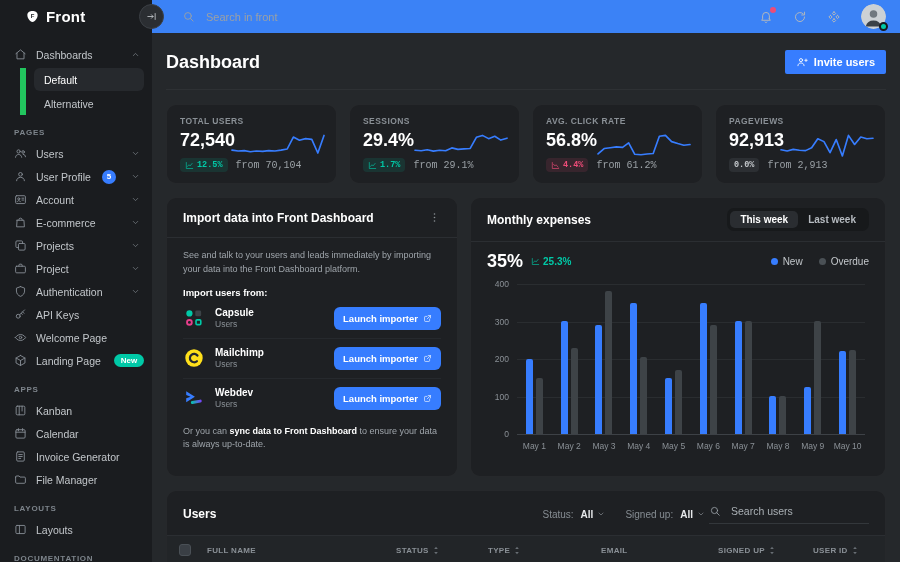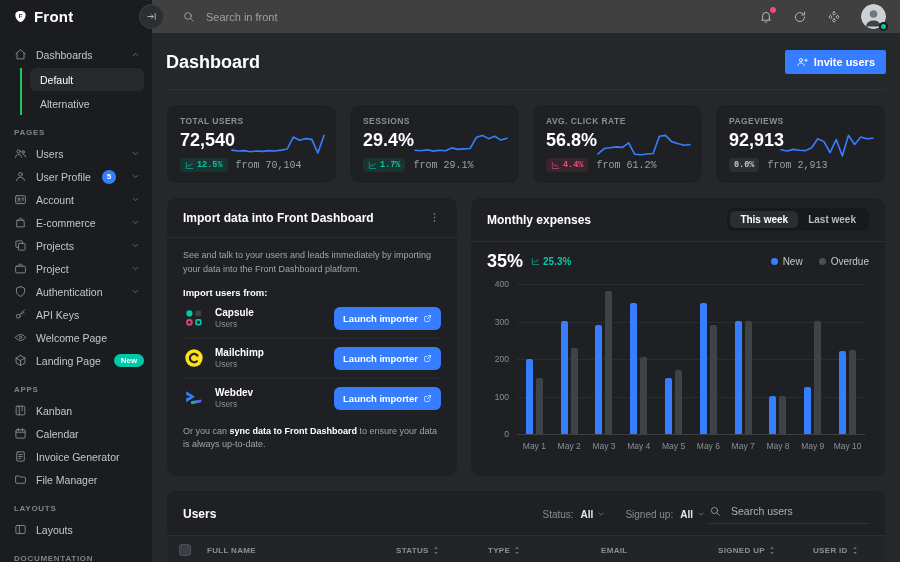--- a/index.html
+++ b/index.html
@@ -3,43 +3,43 @@
 <meta charset="utf-8">
 <style>
   html,body{margin:0;padding:0;width:900px;height:562px;overflow:hidden;background:#25282b;
     font-family:"Liberation Sans",sans-serif;-webkit-font-smoothing:antialiased;}
   *{box-sizing:border-box;}
   button{font-family:inherit;cursor:pointer;}
   .app{display:flex;width:900px;height:562px;}
 
   
   .sidebar{width:152px;flex-shrink:0;background:#1a1c1f;height:100%;overflow:hidden;display:flex;flex-direction:column;}
-  .logo{height:33px;display:flex;align-items:center;gap:7px;padding:0 14px;flex-shrink:0;}
+  .logo{height:33px;display:flex;align-items:center;gap:7px;padding:0 14px;flex-shrink:0;margin-left:12px;}
   .logo-mark svg{width:19px;height:19px;display:block;}
   .logo-text{color:#fff;font-weight:700;font-size:15px;letter-spacing:.2px;}
   .nav{padding-top:10px;}
   .nav-sec{font-size:8px;font-weight:700;letter-spacing:.09em;color:#7d848b;margin:13px 14px 5px;}
   .nav-item{height:23px;display:flex;align-items:center;gap:9px;padding:0 12px 0 14px;color:#c3c7cb;font-size:10.5px;}
   .nav-item .icon{color:#868d94;}
   .icon{display:inline-flex;align-items:center;justify-content:center;}
   .icon svg{width:13px;height:13px;display:block;}
   .chev{margin-left:auto;color:#868d94;}
   .chev svg{width:9px;height:9px;}
   .nav-lbl{white-space:nowrap;}
   .b-count{background:#377dff;color:#fff;font-size:8px;font-weight:700;width:14px;height:14px;border-radius:50%;
     display:inline-flex;align-items:center;justify-content:center;margin-left:2px;}
   .b-new{background:#00c9a7;color:#fff;font-size:8px;font-weight:700;padding:2px 7px;border-radius:9px;margin-left:4px;}
-  .nav-sub{margin:2px 0 4px 20px;border-left:2px solid #22c55e;padding:0;}
+  .nav-sub{margin:2px 0 4px 20px;border-left:6px solid #22c55e;padding:0;}
   .nav-sub-item{font-size:10.5px;color:#c3c7cb;height:23px;display:flex;align-items:center;
     padding:0 10px;margin:1px 8px 1px 8px;border-radius:6px;}
   .nav-sub-item.active{background:#26292d;color:#fff;}
 
   
   .main{flex:1;display:flex;flex-direction:column;background:#25282b;min-width:0;}
-  .topbar{height:33px;background:#404040;display:flex;align-items:center;position:relative;
+  .topbar{height:33px;background:#3b82f6;display:flex;align-items:center;position:relative;
     padding:0 14px 0 30px;flex-shrink:0;}
   .collapse-btn{position:absolute;left:-13px;top:4px;width:25px;height:25px;border-radius:50%;
     background:#2b2e32;border:1px solid #3c4045;color:#cfd3d7;display:flex;align-items:center;justify-content:center;padding:0;}
   .collapse-btn svg{width:11px;height:11px;}
   .search{display:flex;align-items:center;gap:9px;color:#9aa0a6;}
   .search .icon svg{width:13px;height:13px;}
   .search input{background:transparent;border:none;outline:none;color:#e7e9eb;font-size:11px;width:200px;}
   .search input::placeholder{color:#9aa0a6;}
   .topbar-right{margin-left:auto;display:flex;align-items:center;gap:20px;}
   .tb-btn{background:none;border:none;color:#b2b7bc;padding:0;position:relative;display:flex;}

